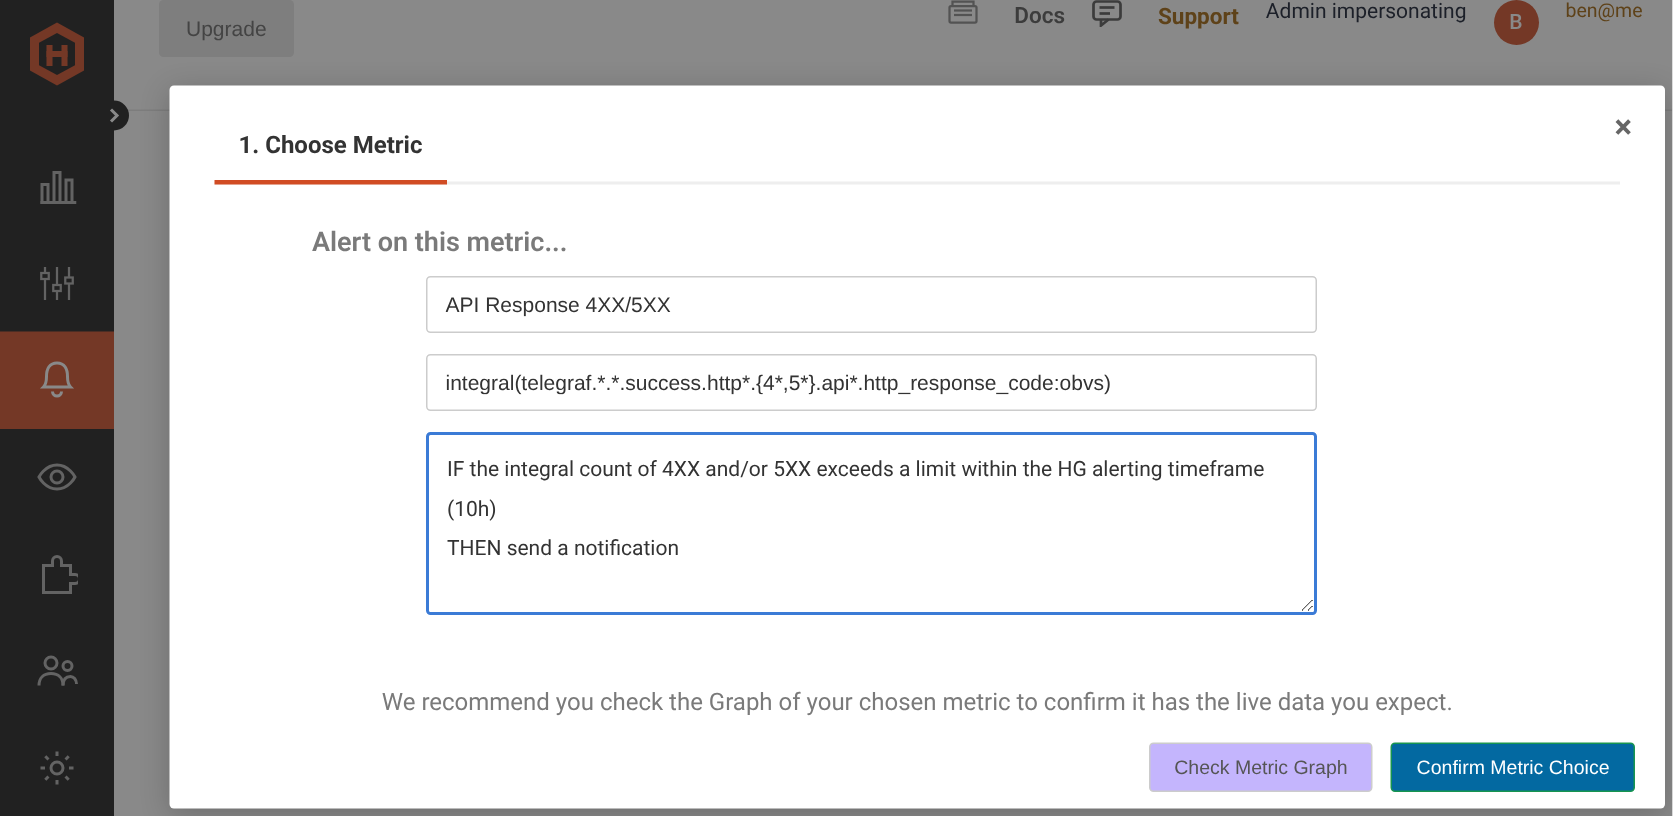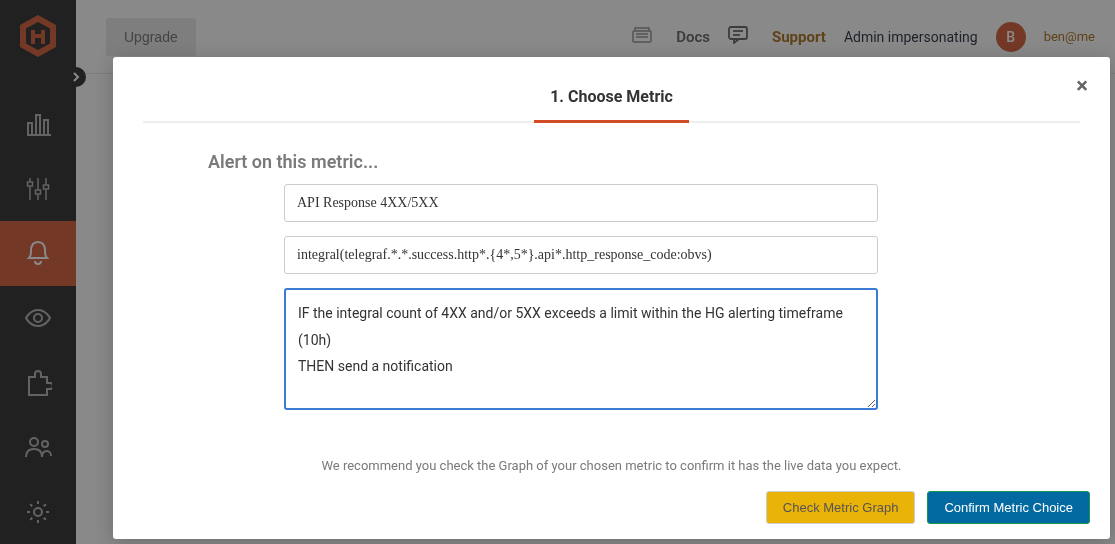--- a/index.html
+++ b/index.html
@@ -64,21 +64,21 @@
       flex: 1;
       display: flex;
       flex-direction: column;
       background: #fff;
       position: relative;
       overflow: hidden;
     }
     .topbar {
       height: 74px;
       display: flex;
-      align-items: center;
+      align-items: flex-start;
       padding: 0 20px 0 30px;
       border-bottom: 1px solid #e5e5e5;
       gap: 18px;
     }
     .upgrade-btn {
       background: #e6e6e6;
       border: none;
       color: #666;
       padding: 11px 18px;
       font-size: 14px;
@@ -150,21 +150,20 @@
       top: 18px;
       right: 22px;
       font-size: 22px;
       color: #666;
       cursor: pointer;
       font-weight: bold;
       line-height: 1;
     }
     .modal-tabs {
       display: flex;
-      justify-content: center;
       gap: 30px;
       padding-top: 30px;
       border-bottom: 2px solid #eee;
       margin: 0 30px;
     }
     .modal-tab {
       padding: 0 16px 14px 16px;
       font-size: 16px;
       color: #888;
       font-weight: 600;
@@ -192,49 +191,49 @@
       width: 594px;
     }
     .text-input {
       width: 100%;
       padding: 10px 12px;
       font-size: 14px;
       border: 1px solid #ccc;
       border-radius: 3px;
       margin-bottom: 14px;
       color: #333;
-      font-family: Liberation Serif, serif;
+      font-family: Liberation Sans, sans-serif;
     }
     .textarea-input {
       width: 100%;
       padding: 10px 12px;
       font-size: 14px;
       border: 2px solid #3b7bd6;
       border-radius: 3px;
       height: 122px;
       resize: both;
       color: #333;
       font-family: inherit;
       line-height: 1.9;
       outline: none;
     }
     .recommend-text {
       text-align: center;
       color: #7a7a7a;
-      font-size: 13px;
+      font-size: 16px;
       margin-top: 44px;
     }
     .modal-footer {
       display: flex;
       justify-content: flex-end;
       gap: 12px;
       padding: 18px 20px;
     }
     .btn-secondary {
-      background: #eab308;
+      background: #c4b5fd;
       border: 1px solid #ccc;
       padding: 8px 16px;
       font-size: 13px;
       color: #555;
       border-radius: 3px;
       cursor: pointer;
     }
     .btn-primary {
       background: #0369a1;
       border: 1px solid #189550;

